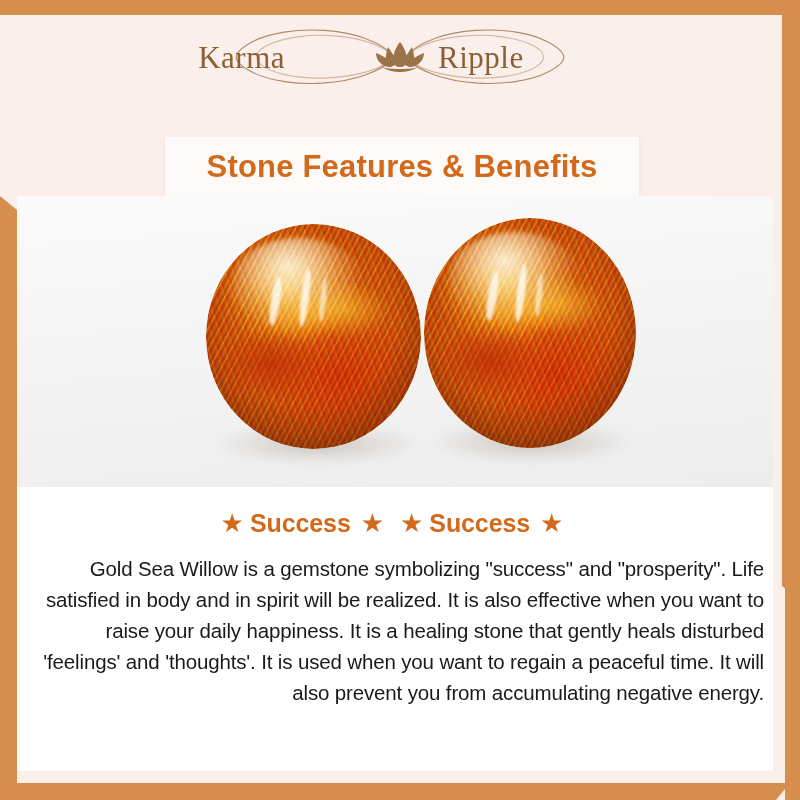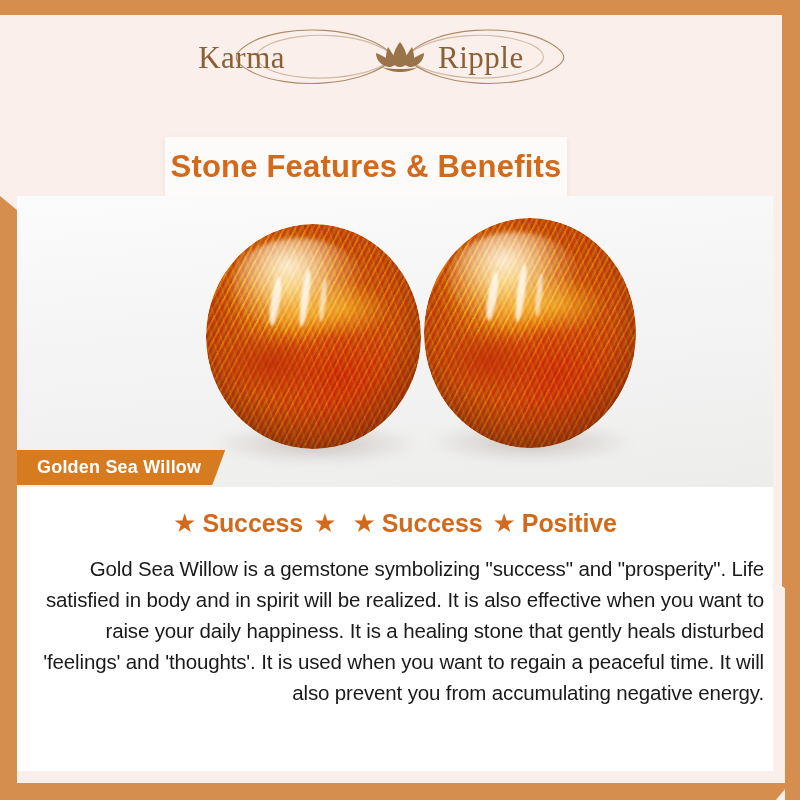--- a/index.html
+++ b/index.html
@@ -86,21 +86,21 @@
     font-size: 31px;
     letter-spacing: 0.5px;
     fill: #8a6036;
   }
 
   
   .title-banner {
     position: absolute;
     left: 165px;
     top: 137px;
-    width: 402px;
+    width: 474px;
     height: 60px;
     background: #fdfbfa;
     display: flex;
     align-items: center;
     justify-content: center;
     box-shadow: 0 2px 5px rgba(150, 120, 110, 0.10);
   }
   .title-text {
     font-family: "Liberation Sans", sans-serif;
     font-weight: bold;
@@ -363,38 +363,34 @@
           <div class="s-swirl"></div>
           <div class="s-gloss"></div>
           <div class="hl hl1"></div>
           <div class="hl hl2"></div>
           <div class="hl hl3"></div>
           <div class="s-rim"></div>
         </div>
       </div>
     </div>
 
-    <div class="name-tag">
-      <span class="name-tag-text">Golden Sea Willow</span>
-    </div>
 
     <div class="benefits">
       <div class="benefit">
         <span class="star">★</span>
         <span class="benefit-label">Success</span>
       </div>
       <div class="benefit">
         <span class="star">★</span>
       </div>
       <div class="benefit">
         <span class="star">★</span>
         <span class="benefit-label">Success</span>
       </div>
       <div class="benefit">
         <span class="star">★</span>
-        <span class="benefit-label">Positive</span>
       </div>
     </div>
 
     <div class="description">Gold Sea Willow is a gemstone symbolizing "success" and "prosperity". Life satisfied in body and in spirit will be realized. It is also effective when you want to raise your daily happiness. It is a healing stone that gently heals disturbed 'feelings' and 'thoughts'. It is used when you want to regain a peaceful time. It will also prevent you from accumulating negative energy.</div>
 
   </div>
 </div>
 
 </body></html>

